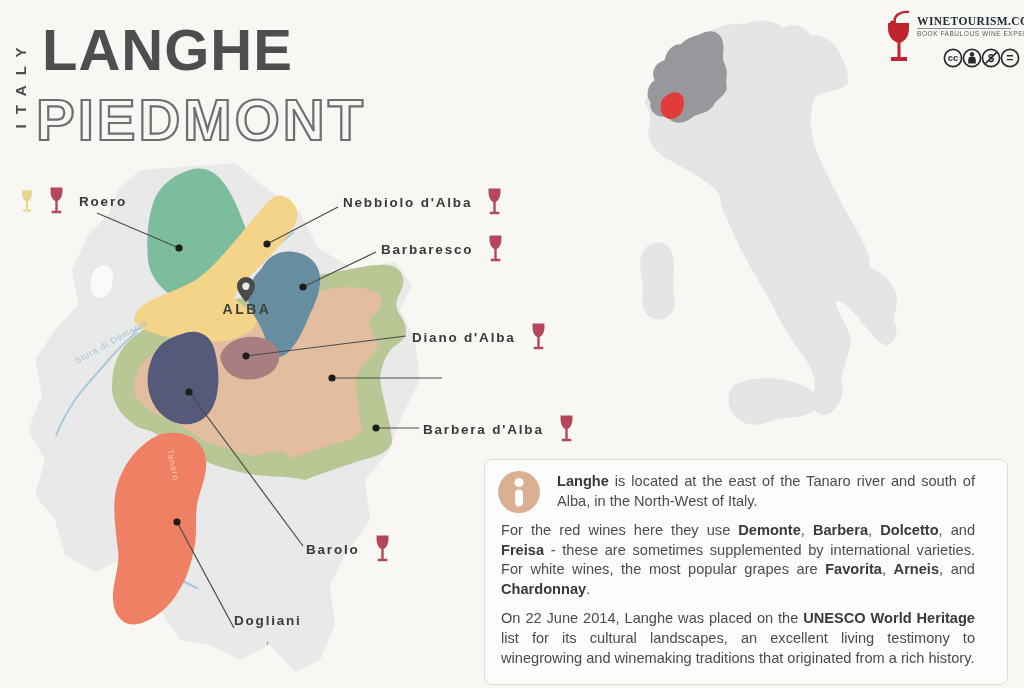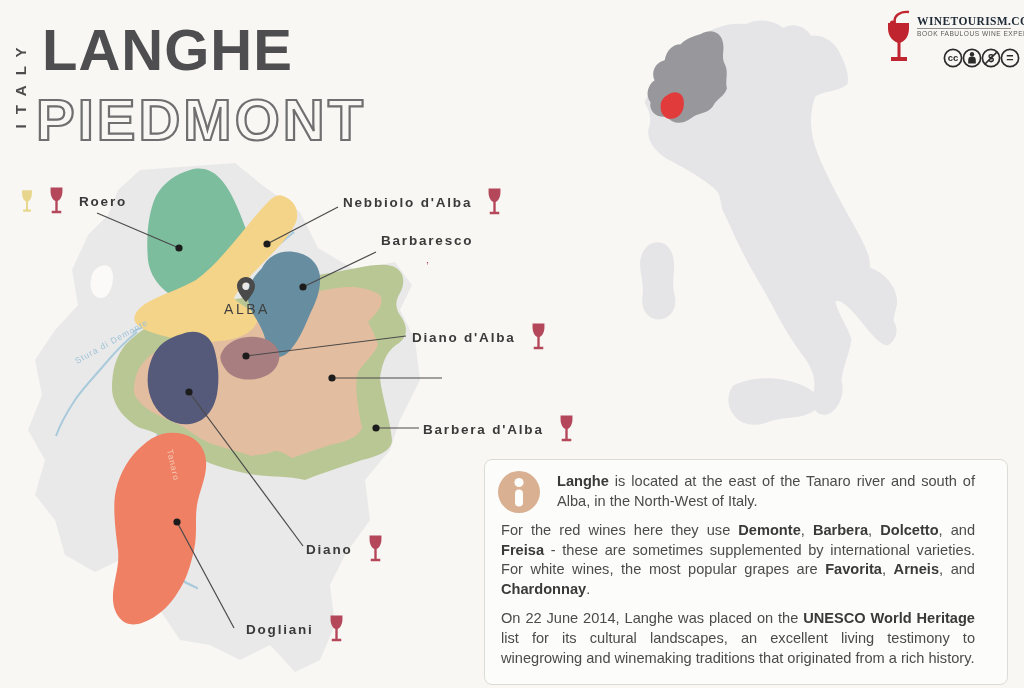--- a/index.html
+++ b/index.html
@@ -43,21 +43,21 @@
   
   .region-label{
     position:absolute; display:flex; align-items:center; gap:14px;
     font-size:13.5px; font-weight:bold; letter-spacing:1.8px; color:#3a3a3a;
     white-space:nowrap; height:32px;
   }
   .glass{display:block;}
   .alba-pin{position:absolute; left:236px; top:276px;}
   .alba-label{
     position:absolute; left:219px; top:301px; width:56px; text-align:center;
-    font-size:14px; font-weight:normal; letter-spacing:2.5px; color:#3f3f3f;
+    font-size:14px; font-weight:bold; letter-spacing:2.5px; color:#3f3f3f;
   }
   
   .info-box{
     position:absolute; left:484px; top:459px; width:524px; height:226px;
     box-sizing:border-box;
     background:#fcfcfa; border:1.5px solid #dcdcd7; border-radius:8px;
     padding:12px 32px 10px 16px;
   }
   .info-icon{position:absolute; left:12px; top:10px;}
   .info-box p{
@@ -179,21 +179,21 @@
     <span>Roero</span>
   </div>
 
   <div class="region-label" style="left:343px; top:186px;">
     <span>Nebbiolo d'Alba</span>
     <svg class="glass" width="17" height="32" viewBox="0 0 20 34">
         <use href="#wine-glass-shape" fill="#b4485a"></use>
       </svg>
   </div>
 
-  <div class="region-label" style="left:381px; top:233px;flex-direction:column;">
+  <div class="region-label" style="left:381px; top:233px;">
     <span>Barbaresco</span>
     <svg class="glass" width="17" height="32" viewBox="0 0 20 34">
         <use href="#wine-glass-shape" fill="#b4485a"></use>
       </svg>
   </div>
 
   <div class="region-label" style="left:412px; top:321px;">
     <span>Diano d'Alba</span>
     <svg class="glass" width="17" height="32" viewBox="0 0 20 34">
         <use href="#wine-glass-shape" fill="#b4485a"></use>
@@ -202,27 +202,27 @@
 
 
   <div class="region-label" style="left:423px; top:413px;">
     <span>Barbera d'Alba</span>
     <svg class="glass" width="17" height="32" viewBox="0 0 20 34">
         <use href="#wine-glass-shape" fill="#b4485a"></use>
       </svg>
   </div>
 
   <div class="region-label" style="left:306px; top:533px;">
-    <span>Diano</span>
-    <svg class="glass" width="17" height="32" viewBox="0 0 20 34">
-        <use href="#wine-glass-shape" fill="#b4485a"></use>
-      </svg>
-  </div>
-
-  <div class="region-label" style="left:246px; top:613px;">
+    <span>Barolo</span>
+    <svg class="glass" width="17" height="32" viewBox="0 0 20 34">
+        <use href="#wine-glass-shape" fill="#b4485a"></use>
+      </svg>
+  </div>
+
+  <div class="region-label" style="left:234px; top:613px;flex-direction:column;">
     <span>Dogliani</span>
     <svg class="glass" width="17" height="32" viewBox="0 0 20 34">
         <use href="#wine-glass-shape" fill="#b4485a"></use>
       </svg>
   </div>
 
   <div class="info-box">
     <svg class="info-icon" width="44" height="44" viewBox="0 0 44 44">
       <circle cx="22" cy="22" r="21" fill="#d9b092"></circle>
       <circle cx="22" cy="12.5" r="4.6" fill="#fcfcfa"></circle>

